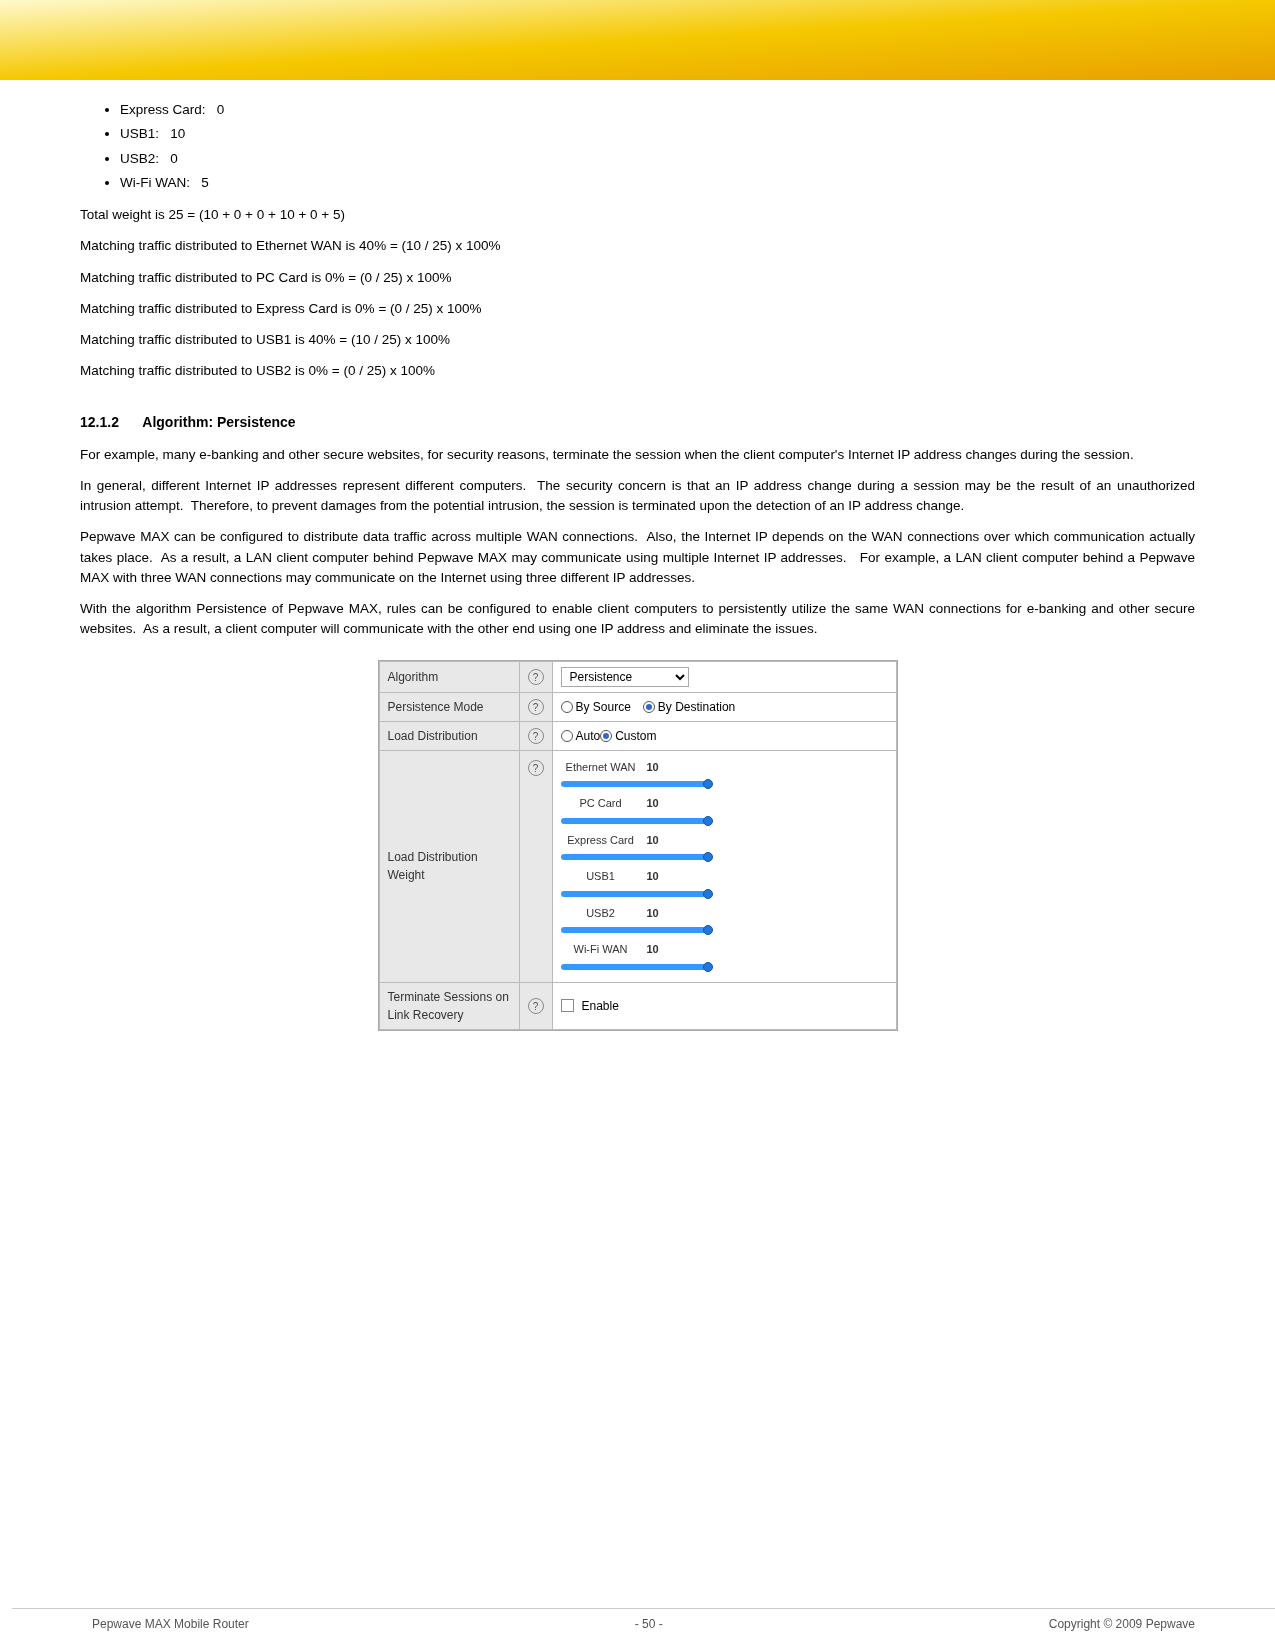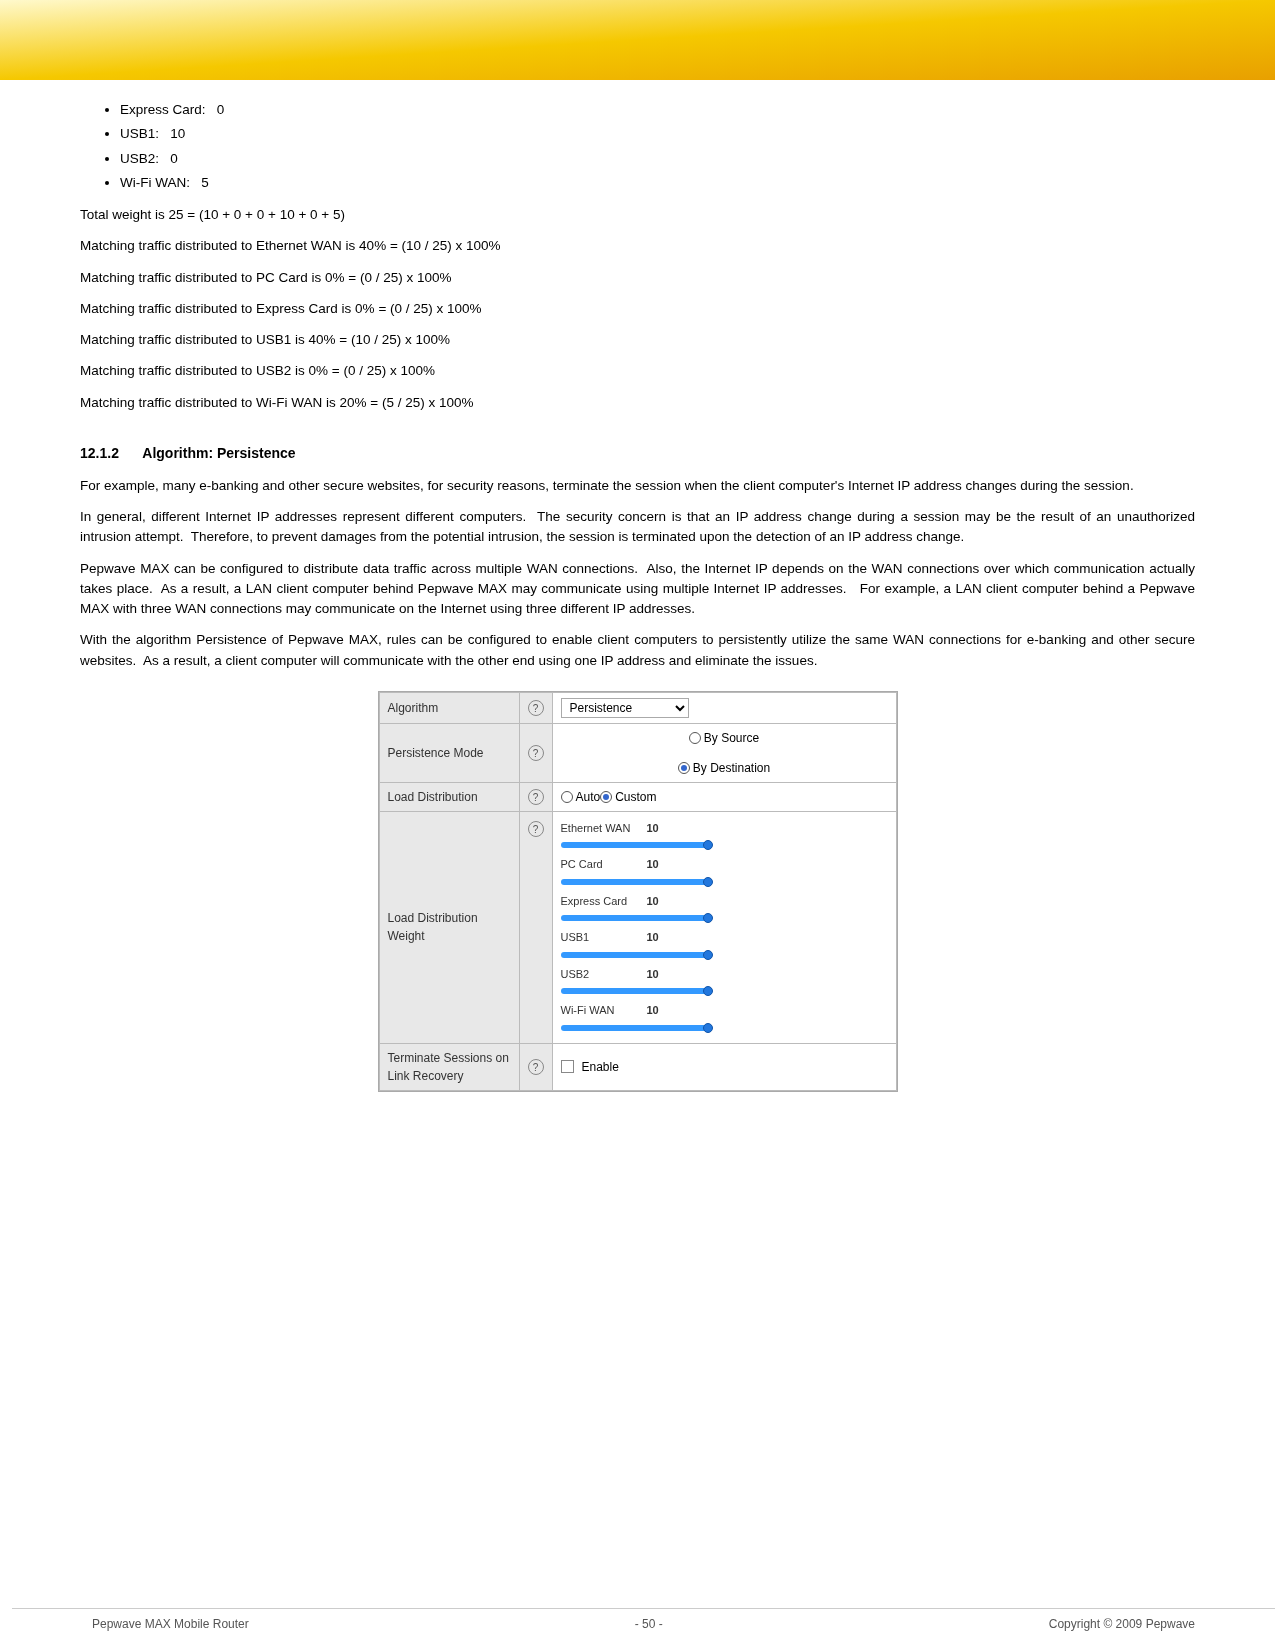--- a/index.html
+++ b/index.html
@@ -129,21 +129,20 @@
       font-size: 12px;
       min-width: 100px;
       cursor: pointer;
     }
 
     
     .radio-group {
       display: flex;
       align-items: center;
       gap: 12px;
-      flex-direction: column;
     }
 
     .radio-item {
       display: flex;
       align-items: center;
       gap: 3px;
     }
 
     .radio-circle {
       width: 12px;
@@ -198,20 +197,21 @@
       display: flex;
       align-items: center;
       gap: 6px;
       margin-bottom: 6px;
     }
 
     .weight-label {
       font-size: 11px;
       color: #333;
       min-width: 80px;
+      text-align: center;
     }
 
     .weight-value {
       font-size: 11px;
       color: #333;
       margin-right: 4px;
       font-weight: bold;
     }
 
     .slider-track {
@@ -288,21 +288,20 @@
       </li>
     </ul>
 
     <p class="paragraph">Total weight is 25 = (10 + 0 + 0 + 10 + 0 + 5)</p>
 
     <p class="paragraph">Matching traffic distributed to Ethernet WAN is 40% = (10 / 25) x 100%</p>
     <p class="paragraph">Matching traffic distributed to PC Card is 0% = (0 / 25) x 100%</p>
     <p class="paragraph">Matching traffic distributed to Express Card is 0% = (0 / 25) x 100%</p>
     <p class="paragraph">Matching traffic distributed to USB1 is 40% = (10 / 25) x 100%</p>
     <p class="paragraph">Matching traffic distributed to USB2 is 0% = (0 / 25) x 100%</p>
-    <p class="paragraph">Matching traffic distributed to Wi-Fi WAN is 20% = (5 / 25) x 100%</p>
 
     <div class="section-heading">
       <span class="section-number">12.1.2</span>
       <span>Algorithm: Persistence</span>
     </div>
 
 
     <p class="paragraph">For example, many e-banking and other secure websites, for security reasons, terminate the session when the client computer's Internet IP address changes during the session.</p>
 
     <p class="paragraph">In general, different Internet IP addresses represent different computers.&nbsp; The security concern is that an IP address change during a session may be the result of an unauthorized intrusion attempt.&nbsp; Therefore, to prevent damages from the potential intrusion, the session is terminated upon the detection of an IP address change.</p>

